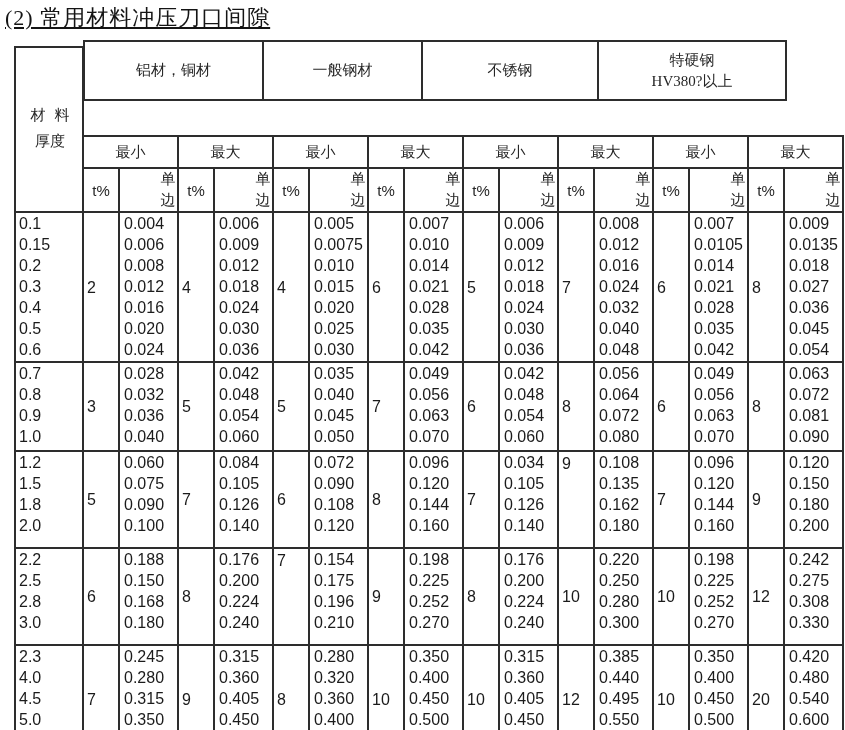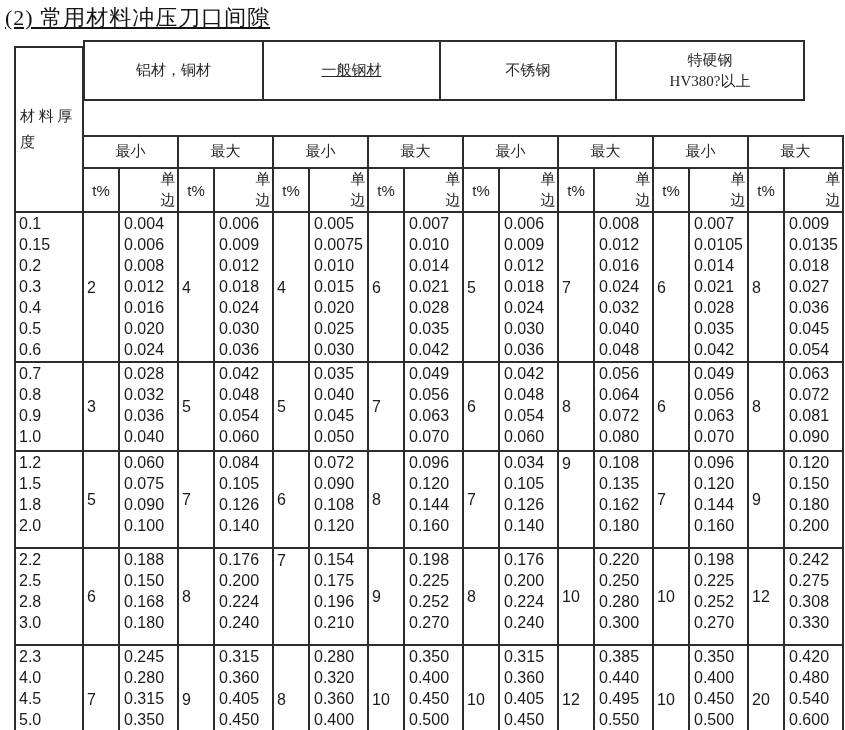--- a/index.html
+++ b/index.html
@@ -5,29 +5,29 @@
   html,body{margin:0;padding:0;width:845px;height:730px;background:#ffffff;overflow:hidden;}
   body{position:relative;font-family:"Liberation Sans","DejaVu Sans",sans-serif;color:#1b1b1b;}
   .title{position:absolute;left:5px;top:3px;font-family:"Liberation Serif","DejaVu Serif",serif;
          font-size:22px;letter-spacing:1px;color:#141414;white-space:nowrap;text-decoration:underline;}
   
   .groups{position:absolute;left:83px;top:40px;display:flex;z-index:2;}
   .gbox{box-sizing:border-box;height:61px;border:2px solid #2d2d2d;margin-left:-2px;background:#fff;
         display:flex;flex-direction:column;align-items:center;justify-content:center;
         font-family:"Liberation Serif","DejaVu Serif",serif;font-size:15px;color:#262626;line-height:1.35;}
   .gbox:first-child{margin-left:0;}
-  .g1{width:181px;} .g2{width:179px;text-decoration:underline;} .g3{width:178px;justify-content:center;} .g4{width:190px;}
+  .g1{width:181px;} .g2{width:161px;} .g3{width:178px;justify-content:center;} .g4{width:190px;}
   table{position:absolute;left:14px;top:46px;border-collapse:collapse;table-layout:fixed;width:828px;}
   td{border:2px solid #2d2d2d;font-size:16px;padding:0 0 0 3px;vertical-align:middle;line-height:21px;}
-  td.corner{font-family:Liberation Serif, serif;font-size:15px;color:#262626;
-            padding:2px 2px 2px 4px;line-height:1.7;vertical-align:middle;}
+  td.corner{font-family:Liberation Mono, monospace;font-size:15px;color:#262626;
+            padding:2px 2px 2px 4px;line-height:1.7;vertical-align:middle;text-align:center;}
   td.gap{border:none;}
   tr.hrow{height:89px;}
   tr.mm td{height:30px;text-align:center;padding:0;
-           font-family:Liberation Mono, monospace;font-size:15px;color:#262626;}
+           font-family:Liberation Serif, serif;font-size:15px;color:#262626;}
   tr.sub td{height:28px;text-align:center;padding:0;font-size:15px;color:#262626;}
   tr.sub td.side{font-family:Liberation Serif, serif;padding-left:39px;}
   tr.data td{height:21px;border-top:0;border-bottom:0;}
   tr.data.block-start td{border-top:2px solid #2d2d2d;}
   tr.data.block-end td{padding-bottom:var(--pb,0px);}
   tr.data.last td{border-bottom:2px solid #2d2d2d;}
   td.tpct{border-bottom:2px solid #2d2d2d;}
   td.tpct.top{vertical-align:top;padding-top:1px;}
   td.thk{padding-left:3px;}
   td.val{padding-left:4px;}

